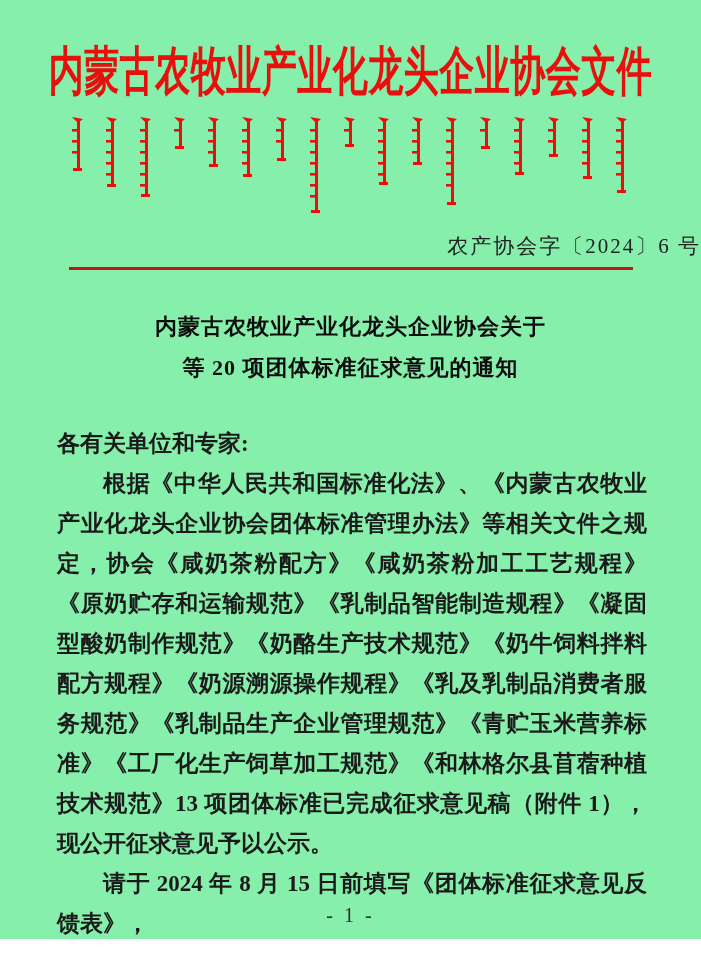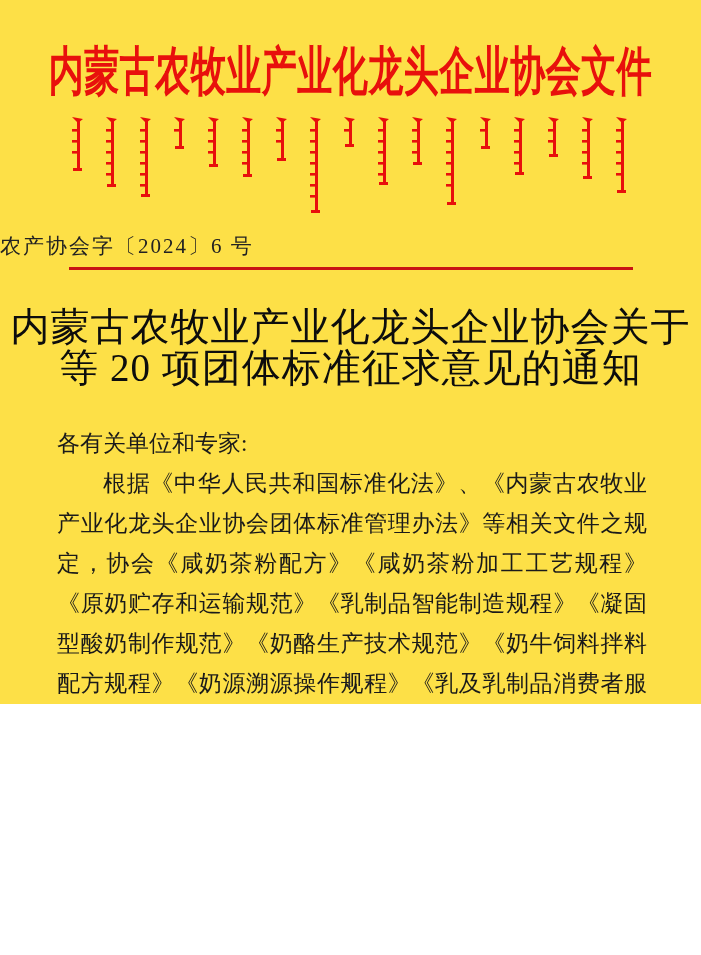--- a/index.html
+++ b/index.html
@@ -1,21 +1,21 @@
 <!DOCTYPE html>
 <html style="--header_red: #e8100c; --divider_red: #c81414; --text_black: #1a1a1a;"><head>
 <meta charset="utf-8">
 <style>
   * { margin:0; padding:0; box-sizing:border-box; }
   html,body { background:#fff; }
   .page {
     position:relative;
-    width:701px; height:704px;
+    width:701px; height:939px;
     margin:0 auto;
-    background:#fde047;
+    background:#86efac;
     overflow:hidden;
     font-family:"Liberation Serif","DejaVu Serif",serif;
     color:var(--text_black,#1a1a1a);
   }
   .org-title {
     margin:46px 28px 0;
     height:52px; line-height:52px;
     text-align:center;
     font-size:35px;
     font-weight:bold;
@@ -26,48 +26,48 @@
     transform-origin:center;
   }
   .mongolian {
     display:block;
     width:560px; height:100px;
     margin:16px auto 0;
   }
   .mongolian svg { display:block; width:100%; height:100%; fill:var(--header_red,#e8100c); }
   .doc-number {
     margin-top:18px;
-    text-align:left;
+    text-align:right;
     font-size:21px;
     letter-spacing:2px;
     color:#222;
   }
   .red-rule {
     width:564px; height:3px;
     border:none;
     background:var(--divider_red,#c81414);
     margin:7px auto 0;
   }
   .notice-title {
     margin-top:36px;
     text-align:center;
-    font-weight:normal;
-    font-size:39px;
+    font-weight:bold;
+    font-size:22px;
     line-height:41px;
     letter-spacing:1px;
     color:#0d0d0d;
   }
   .body {
     margin:36px 54px 0 57px;
     font-size:23px;
     line-height:40px;
     text-align:justify;
     color:var(--text_black,#1a1a1a);
   }
-  .body p { margin:0; }
+  .body p { margin:0;font-weight:bold; }
   .para { text-indent:2em; }
   .page-number {
     position:absolute;
     left:0; right:0; bottom:12px;
     text-align:center;
     font-size:20px;
     letter-spacing:3px;
     color:#2b2b33;
   }
 </style>

